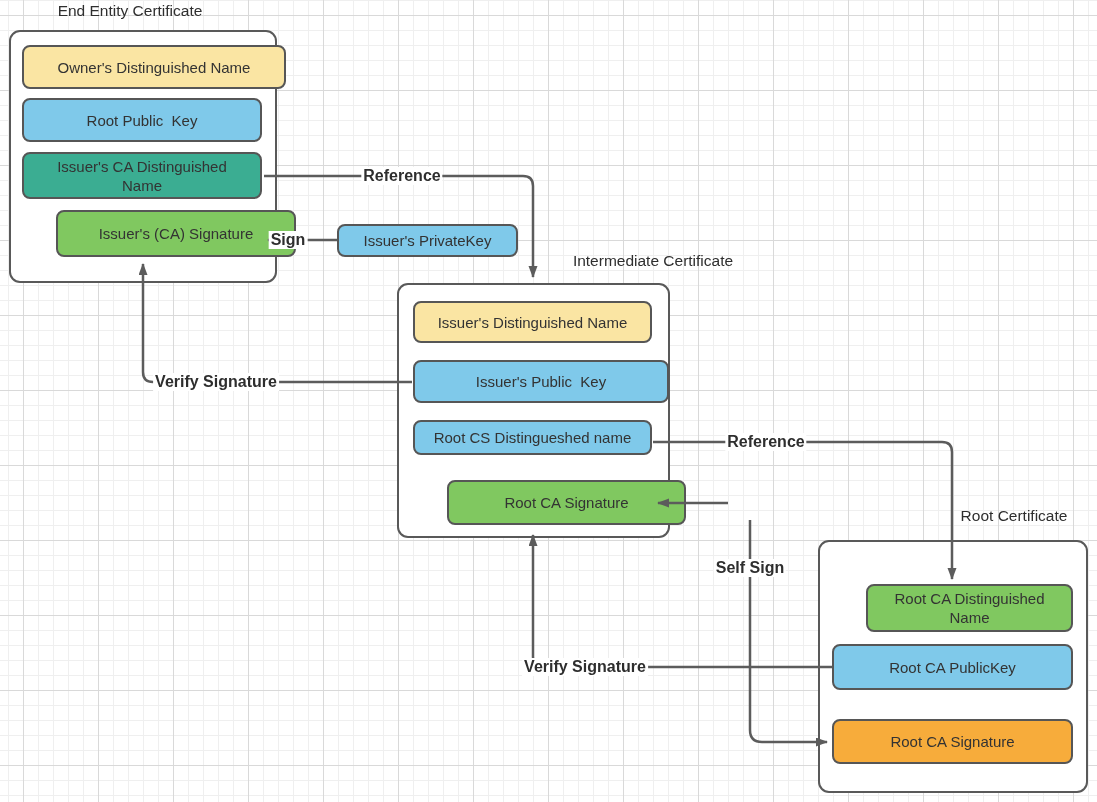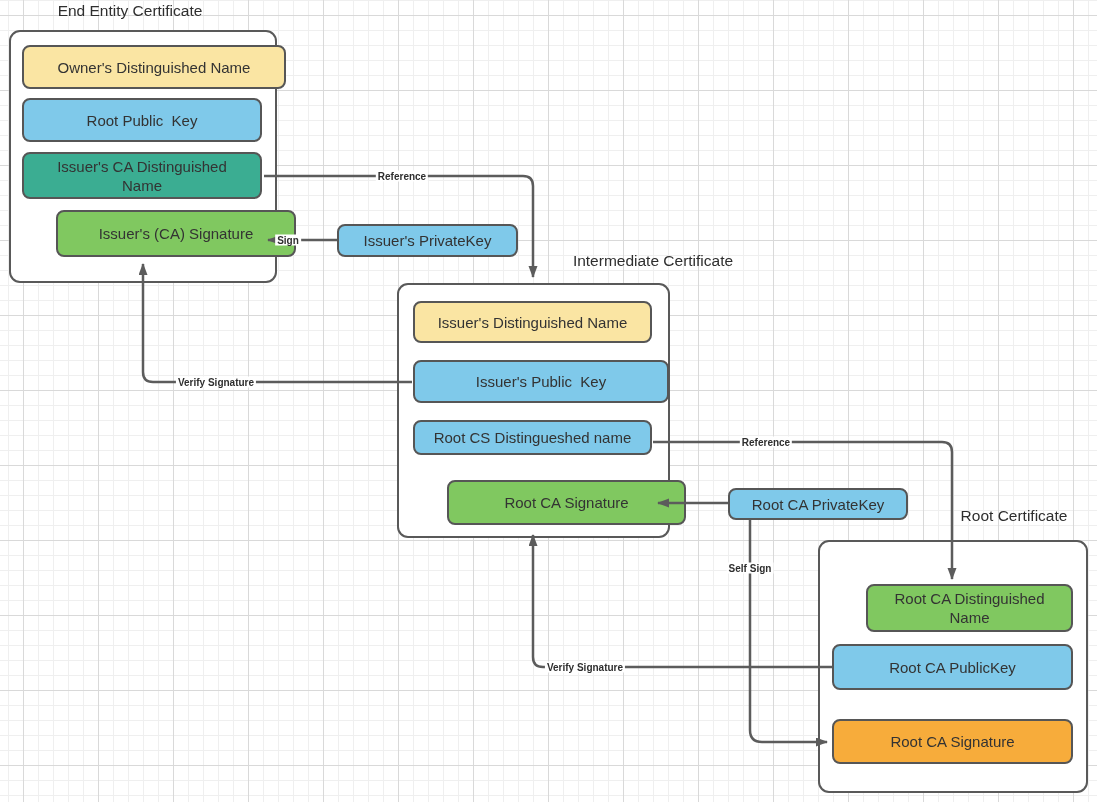--- a/index.html
+++ b/index.html
@@ -30,21 +30,21 @@
   .blue{background:#7FC9EA;}
   .teal{background:#3BAD92;}
   .green{background:#80C860;margin-left:34px;}
   .orange{background:#F7AC3B;}
   .gtitle{
     position:absolute;transform:translate(-50%,-50%);font-size:15.5px;
     color:#2e2e2e;white-space:nowrap;z-index:2;
   }
   .wires{position:absolute;left:0;top:0;z-index:3;pointer-events:none;}
   .alabel{
-    position:absolute;transform:translate(-50%,-50%);font-size:10px;
+    position:absolute;transform:translate(-50%,-50%);font-size:16px;
     font-weight:bold;color:#2e2e2e;background:#ffffff;padding:0 2px;
     white-space:nowrap;z-index:4;
   }
 </style>
 </head>
 <body>
 
 <div class="canvas">
 
   <div class="gtitle" style="left:130px;top:11px">End Entity Certificate</div>
@@ -61,21 +61,20 @@
   <div class="node blue" style="left:413px;top:420px;width:239px;height:35px">Root CS Distingueshed name</div>
   <div class="node green" style="left:413px;top:480px;width:239px;height:45px">Root CA Signature</div>
 
   <div class="gtitle" style="left:1014px;top:516px">Root Certificate</div>
   <div class="outer" style="left:818px;top:540px;width:270px;height:253px"></div>
   <div class="node green" style="left:832px;top:584px;width:207px;height:48px">Root CA Distinguished Name</div>
   <div class="node blue" style="left:832px;top:644px;width:241px;height:46px">Root CA PublicKey</div>
   <div class="node orange" style="left:832px;top:719px;width:241px;height:45px">Root CA Signature</div>
 
   <div class="node blue" style="left:337px;top:224px;width:181px;height:33px">Issuer's PrivateKey</div>
-  <div class="node blue" style="left:728px;top:488px;width:180px;height:32px">Root CA PrivateKey</div>
 
   <svg class="wires" width="1097" height="802" viewBox="0 0 1097 802">
     <defs>
       <marker id="ah" markerUnits="userSpaceOnUse" markerWidth="13" markerHeight="10" refX="11" refY="4.5" orient="auto">
         <path d="M0,0 L12,4.5 L0,9 Z" fill="#5c5c5c"></path>
       </marker>
     </defs>
     <g fill="none" stroke="#5c5c5c" stroke-width="2.5">
       <path d="M264,176 H523 Q533,176 533,186 V277" marker-end="url(#ah)"></path>
       <path d="M337,240 H268" marker-end="url(#ah)"></path>

